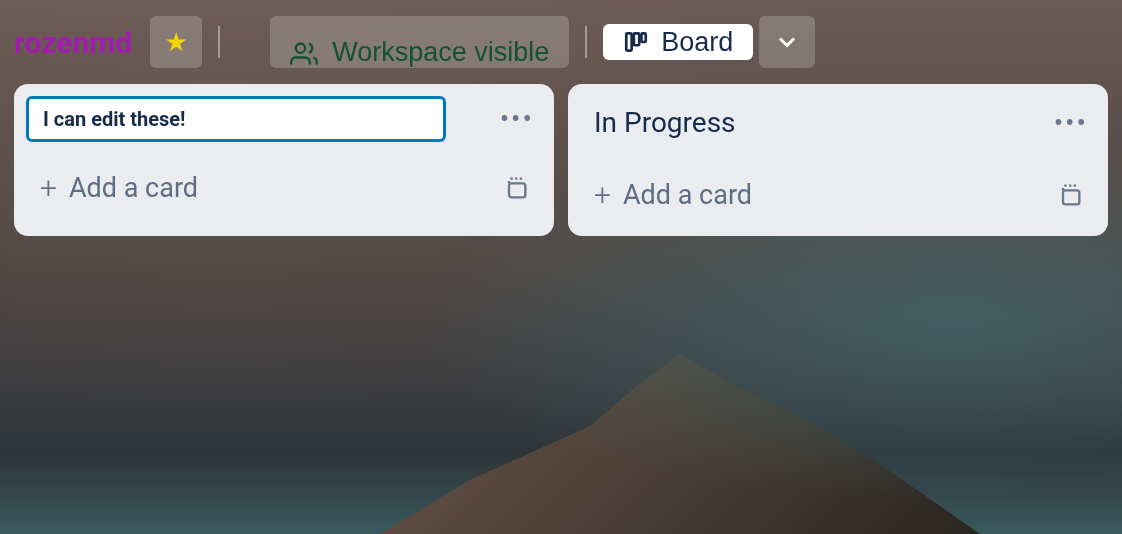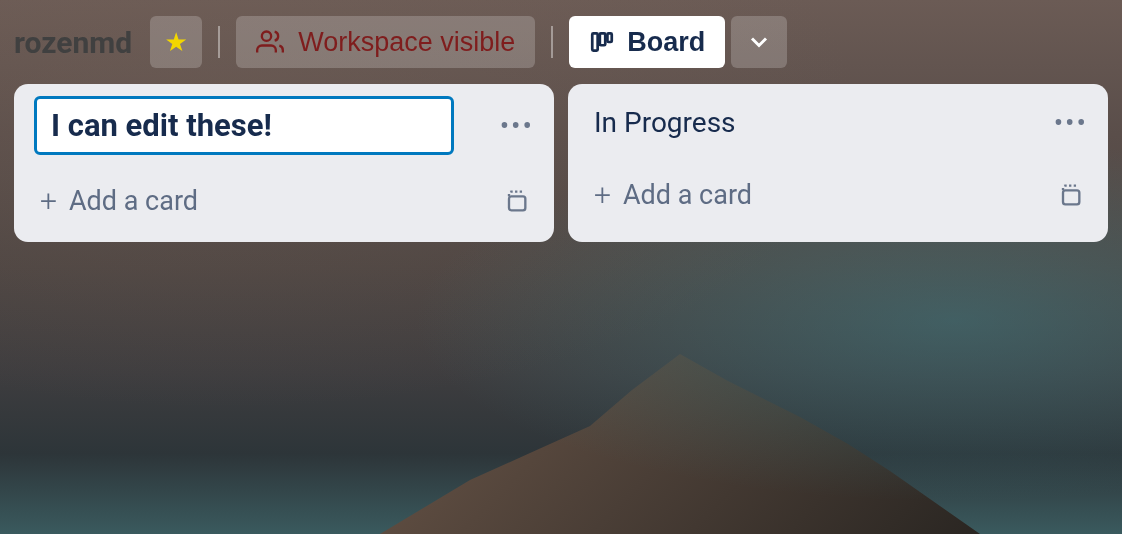--- a/index.html
+++ b/index.html
@@ -42,21 +42,21 @@
     .header {
       display: flex;
       align-items: center;
       padding: 16px 14px;
       gap: 6px;
       position: relative;
       z-index: 2;
     }
     
     .board-name {
-      color: #404040;
+      color: #a21caf;
       font-size: 30px;
       font-weight: 700;
       margin-right: 12px;
     }
     
     .icon-btn {
       background: rgba(255, 255, 255, 0.2);
       border: none;
       border-radius: 6px;
       height: 52px;
@@ -80,42 +80,43 @@
       background: rgba(255, 255, 255, 0.4);
       margin: 0 10px;
     }
     
     .visibility-btn {
       background: rgba(255, 255, 255, 0.2);
       border: none;
       border-radius: 6px;
       height: 52px;
       display: flex;
-      align-items: center;
+      align-items: flex-end;
       gap: 14px;
       padding: 0 20px;
       cursor: pointer;
-      color: #7f1d1d;
+      color: #14532d;
       font-size: 27px;
       font-weight: 400;
+      margin-left: 34px;
     }
     
     .board-btn {
       background: #ffffff;
       border: none;
       border-radius: 6px;
-      height: 52px;
+      height: 36px;
       display: flex;
       align-items: center;
       gap: 12px;
       padding: 0 20px;
       cursor: pointer;
       color: #172b4d;
       font-size: 27px;
-      font-weight: 700;
+      font-weight: 400;
     }
     
     .board-icon svg {
       display: block;
     }
     
     .chevron-btn {
       background: rgba(255, 255, 255, 0.2);
       border: none;
       border-radius: 6px;
@@ -148,27 +149,26 @@
       align-items: center;
       justify-content: space-between;
       margin-bottom: 16px;
     }
     
     .list-title-edit {
       background: #ffffff;
       border: 3px solid #0079bf;
       border-radius: 6px;
       padding: 8px 14px;
-      font-size: 31px;
+      font-size: 20px;
       font-weight: 700;
       color: #172b4d;
       font-family: inherit;
       width: 420px;
       outline: none;
-      margin-left: 8px;
     }
     
     .list-title-static {
       font-size: 28px;
       font-weight: 400;
       color: #172b4d;
       padding: 10px 14px;
     }
     
     .list-menu {

